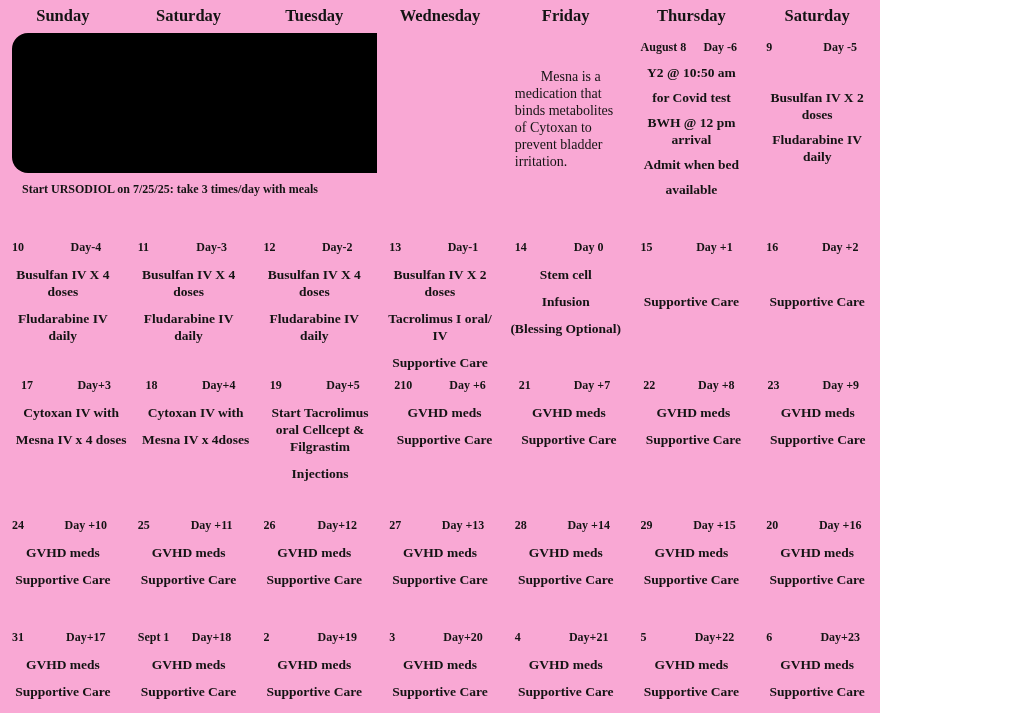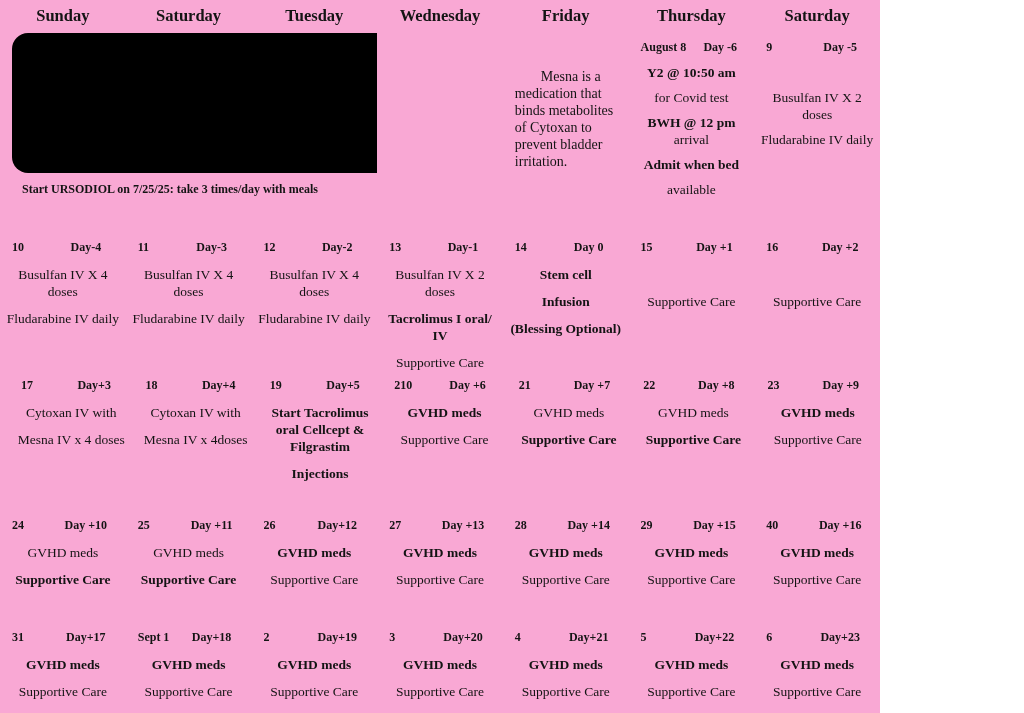--- a/index.html
+++ b/index.html
@@ -10,21 +10,21 @@
   .weekday{text-align:center;font-weight:bold;font-size:16.5px;}
   #weeks .week{display:grid;grid-template-columns:repeat(7,1fr);}
   .cell{padding-top:7px;overflow:hidden;}
   .dateline{display:flex;align-items:baseline;font-weight:bold;font-size:12px;
             line-height:17px;margin-bottom:10px;padding-left:12px;gap:8px;}
   .datenum{min-width:34px;white-space:nowrap;}
   .daylabel{flex:1;text-align:center;padding-right:8px;white-space:nowrap;}
   .item{font-size:13.5px;line-height:17px;min-height:17px;margin-bottom:10px;
         text-align:center;padding:0 3px;}
   .item.left{text-align:left;text-indent:10px;padding:0 1px 0 3px;}
-  .seg{font-weight:normal;}
+  .seg{font-weight:bold;}
   .seg-b{font-weight:bold;}
   .week.first .dateline,.week.first .item{margin-bottom:8px;}
   .cell.note{padding:36px 2px 0 12px;}
   .note-text{font-size:14px;line-height:17px;text-align:left;text-indent:26px;}
   .cell.redacted{padding:0;}
   .redaction-box{margin:1px 0 0 12px;width:392px;height:140px;background:#000000;border-radius:16px;}
   .ursodiol{margin:9px 0 0 22px;font-weight:bold;font-size:12px;white-space:nowrap;}
 </style>
 </head>
 <body>
@@ -232,21 +232,21 @@
         <div class="cell day">
           <div class="dateline">
             <span class="datenum">29</span>
             <span class="daylabel">Day +15</span>
           </div>
           <div class="item"><span class="seg-b">GVHD meds</span></div>
           <div class="item"><span class="seg">Supportive Care</span></div>
         </div>
         <div class="cell day">
           <div class="dateline">
-            <span class="datenum">40</span>
+            <span class="datenum">20</span>
             <span class="daylabel">Day +16</span>
           </div>
           <div class="item"><span class="seg-b">GVHD meds</span></div>
           <div class="item"><span class="seg">Supportive Care</span></div>
         </div>
       </div>
       <div class="week" style="height: 91px;">
         <div class="cell day">
           <div class="dateline">
             <span class="datenum">31</span>

